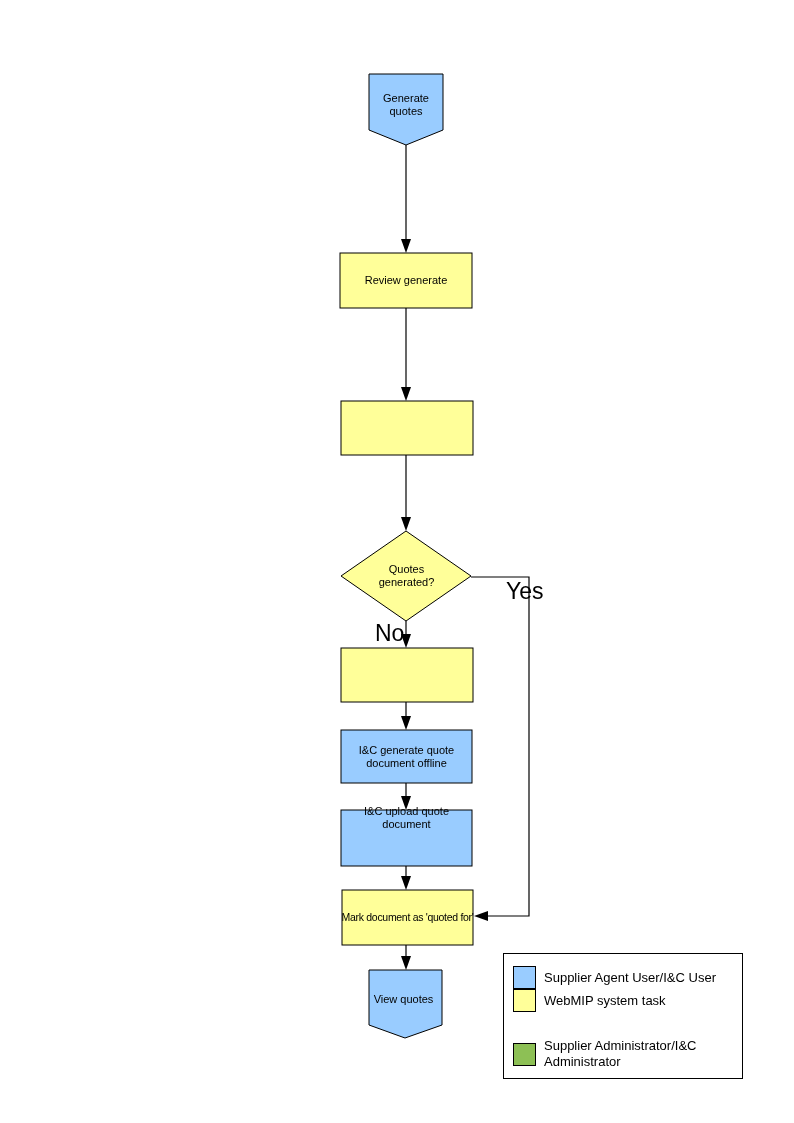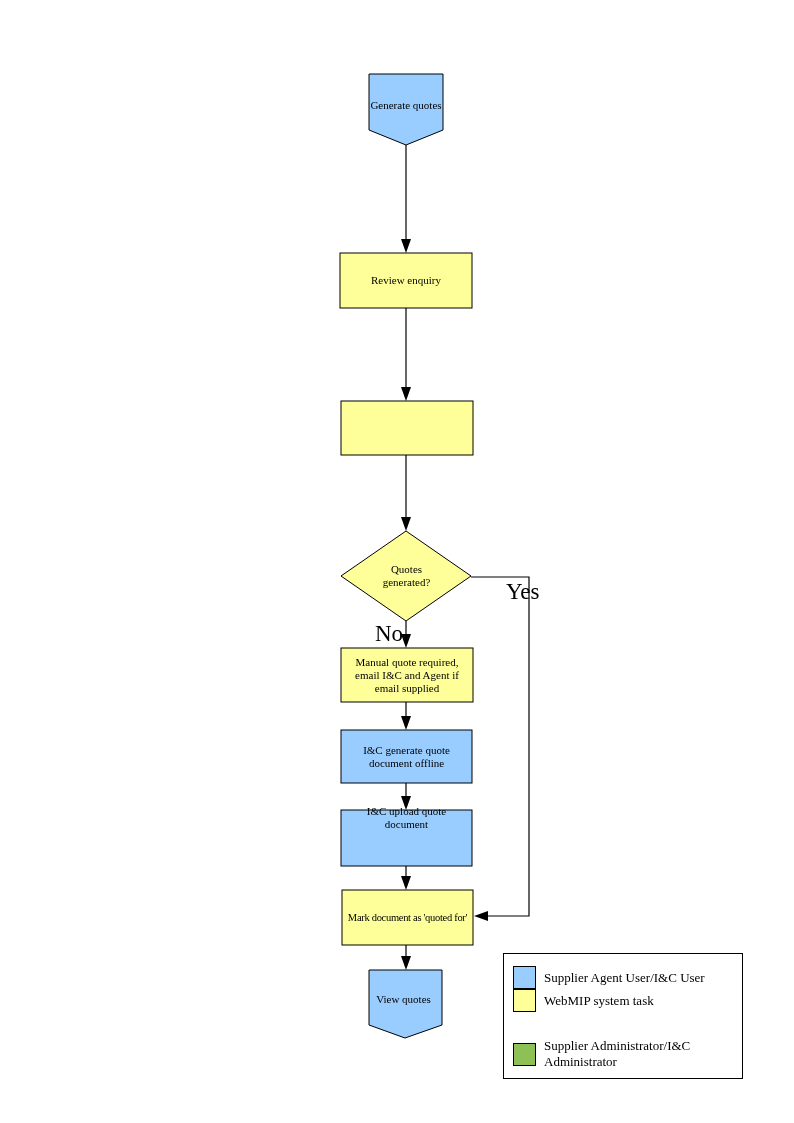--- a/index.html
+++ b/index.html
@@ -1,21 +1,21 @@
 <!DOCTYPE html>
 <html><head>
 <meta charset="utf-8">
 <style>
   html, body { margin: 0; padding: 0; background: #ffffff; }
   .canvas {
     position: relative;
     width: 794px;
     height: 1123px;
     background: #ffffff;
-    font-family: Liberation Serif, serif;
+    font-family: Liberation Sans, sans-serif;
     color: #000000;
     overflow: hidden;
   }
   .diagram-svg { position: absolute; left: 0; top: 0; }
   .fill-blue   { fill: #99CCFF; stroke: #000000; stroke-width: 1; }
   .fill-yellow { fill: #FFFF99; stroke: #000000; stroke-width: 1; }
   .edge-line   { fill: none; stroke: #000000; stroke-width: 1.2; }
   .arrow-head  { fill: #000000; stroke: none; }
   .node-label {
     position: absolute;
@@ -109,26 +109,25 @@
     <polygon class="fill-yellow" points="406,531 471,576 406,621 341,576"></polygon>
     <rect class="fill-yellow" x="341" y="648" width="132" height="54"></rect>
     <rect class="fill-blue" x="341" y="730" width="131" height="53"></rect>
     <rect class="fill-blue" x="341" y="810" width="131" height="56"></rect>
     <rect class="fill-yellow" x="342" y="890" width="131" height="55"></rect>
     <polygon class="fill-blue" points="369,970 442,970 442,1025 405,1038 369,1025"></polygon>
   </svg>
 
   <div class="node-label" style="left:370px; top:76px; width:72px; height:58px;">Generate quotes</div>
 
-  <div class="node-label" style="left:340px; top:253px; width:132px; height:55px;">Review enquiry</div>
+  <div class="node-label" style="left:340px; top:253px; width:132px; height:55px;">Review generate</div>
 
 
   <div class="node-label" style="left:370px; top:531px; width:73px; height:90px;">Quotes generated?</div>
 
-  <div class="node-label" style="left:343px; top:648px; width:128px; height:54px;">Manual quote required, email I&amp;C and Agent if email supplied</div>
 
   <div class="node-label" style="left:351px; top:730px; width:111px; height:53px;">I&amp;C generate quote document offline</div>
 
   <div class="node-label" style="left:356px; top:796px; width:101px; height:44px;">I&amp;C upload quote document</div>
 
   <div class="node-label tight" style="left:342px; top:890px; width:131px; height:55px;">Mark document as 'quoted for'</div>
 
   <div class="node-label" style="left:369px; top:970px; width:69px; height:58px;">View quotes</div>
 
   <div class="branch-label" style="left:474px; top:580px;margin-left:32px;">Yes</div>

